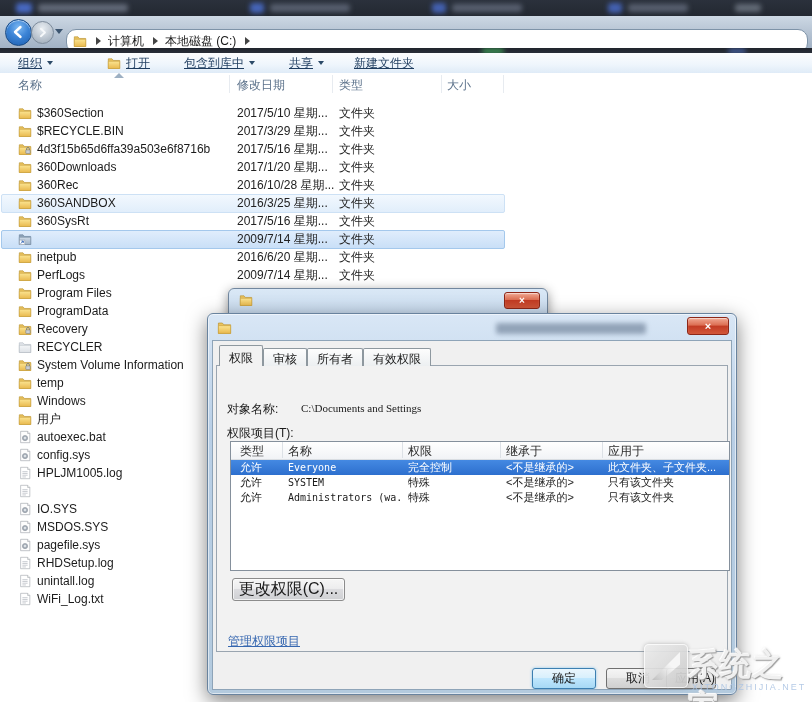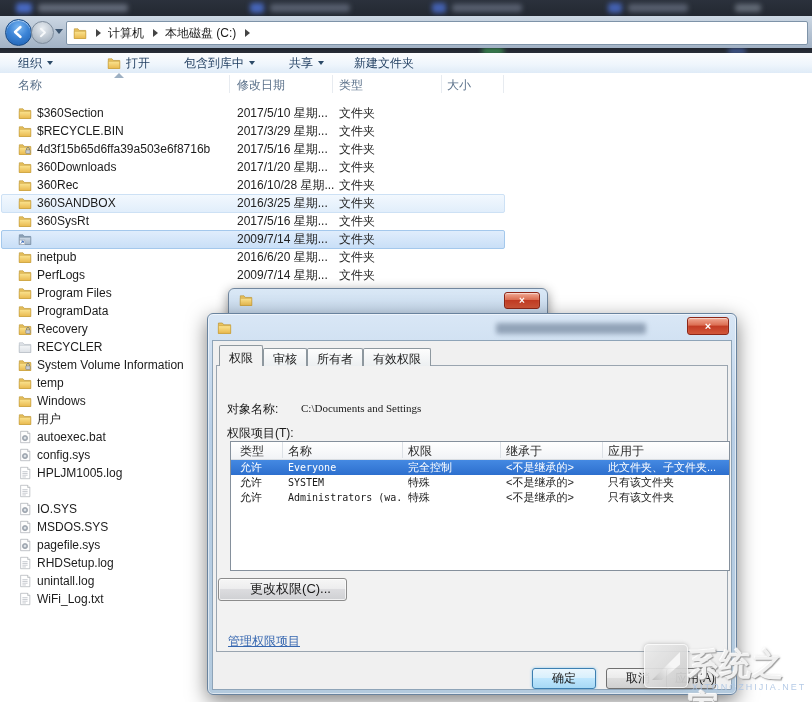--- a/index.html
+++ b/index.html
@@ -22,34 +22,34 @@
   .nav-btn{position:absolute;border-radius:50%;}
   .btn-back{left:5px;top:3px;width:25px;height:25px;
     background:radial-gradient(circle at 50% 30%,#7db8f2 0%,#3c84d6 45%,#1a5cae 100%);
     border:1px solid #174a86;box-shadow:inset 0 1px 1px rgba(255,255,255,.6);}
   .btn-fwd{left:31px;top:5px;width:21px;height:21px;
     background:radial-gradient(circle at 50% 30%,#e8edf2 0%,#b9c3ce 60%,#97a5b4 100%);
     border:1px solid #7e8c9c;}
   .btn-back svg,.btn-fwd svg{position:absolute;left:4px;top:4px;}
   .nav-caret{position:absolute;left:55px;top:13px;width:0;height:0;
     border-left:4px solid transparent;border-right:4px solid transparent;border-top:5px solid #3c5570;}
-  .addrbar{position:absolute;left:66px;top:5px;width:740px;height:22px;background:#fff;
-    border:1px solid #7e93a8;border-radius:2px;display:flex;align-items:center;}
+  .addrbar{position:absolute;left:66px;top:13px;width:740px;height:22px;background:#fff;
+    border:1px solid #7e93a8;border-radius:10px;display:flex;align-items:center;}
   .addr-icon{margin-left:6px;}
   .crumb{font-size:12px;color:#1a1a1a;margin-left:7px;}
   .crumb-sep{display:inline-block;width:0;height:0;border-top:4px solid transparent;
     border-bottom:4px solid transparent;border-left:5px solid #444;margin-left:9px;position:relative;top:0px;}
 
   
   .dark-strip{left:0;top:48px;width:812px;height:5px;background:linear-gradient(#20242c,#2a2f39);overflow:hidden;}
 
   
   .toolbar{left:0;top:53px;width:812px;height:20px;
     background:linear-gradient(#fcfdfe,#eef5fc 60%,#dfebf7);
-    border-bottom:1px solid #d4e0ec;display:flex;align-items:flex-end;font-size:12px;color:#1e3c5f;}
+    border-bottom:1px solid #d4e0ec;display:flex;align-items:flex-end;font-size:12px;color:#1e3c5f;text-decoration:underline;}
   .tb-item{display:flex;align-items:center;padding:0 6px;height:20px;cursor:default;}
   .tb-caret{width:0;height:0;border-left:3.5px solid transparent;border-right:3.5px solid transparent;
     border-top:4px solid #2c4a68;margin-left:5px;}
   .tb-sep{width:12px;}
 
   
   .colhead{left:0;top:73px;width:812px;height:23px;background:#fff;font-size:12px;color:#5b718a;}
   .colhead span{position:absolute;top:4px;}
   .ch-name{left:18px;} .ch-date{left:237px;} .ch-type{left:339px;} .ch-size{left:447px;}
   .ch-line{position:absolute;top:2px;height:18px;width:1px;background:#e7ebf0;}
@@ -112,24 +112,24 @@
   .pt-head{position:relative;height:17px;background:linear-gradient(#ffffff,#f1f3f6);
     border-bottom:1px solid #d9dde2;font-size:12px;color:#2b2b2b;}
   .pt-head span{position:absolute;top:1px;}
   .pt-line{position:absolute;top:0;height:16px;width:1px;background:#dde1e6;}
   .prow{position:relative;height:15px;line-height:15px;font-size:11px;color:#1a1a1a;white-space:nowrap;}
   .prow span{position:absolute;overflow:hidden;}
   .pc0{left:9px;width:44px;} .pc1{left:57px;width:116px;font-family:"DejaVu Sans Mono","Liberation Mono",monospace;font-size:10px;}
   .pc2{left:177px;width:94px;} .pc3{left:275px;width:98px;} .pc4{left:377px;width:119px;}
   .prow.sel{background:linear-gradient(#4489e2,#2d6fce);color:#fff;}
 
-  .change-btn{position:absolute;left:5px;top:237px;width:111px;height:21px;
+  .change-btn{position:absolute;left:19px;top:237px;width:111px;height:21px;
     background:linear-gradient(#f6f6f6,#ededee 45%,#dcdcdf 50%,#cfd0d3);
-    border:1px solid #8c8c8c;border-radius:3px;font-size:13px;text-align:center;line-height:19px;color:#1a1a1a;
-    box-shadow:inset 0 0 0 1px rgba(255,255,255,.7);padding-left:16px;}
+    border:1px solid #8c8c8c;border-radius:3px;font-size:16px;text-align:center;line-height:19px;color:#1a1a1a;
+    box-shadow:inset 0 0 0 1px rgba(255,255,255,.7);}
   .chk-row{position:absolute;left:19px;top:266px;display:flex;align-items:center;color:#4a4a4a;}
   .chk-box{width:13px;height:13px;background:#fcfcfc;border:1px solid #b0b5ba;margin-right:7px;box-sizing:border-box;}
   .manage-link{position:absolute;left:15px;top:292px;color:#3667b0;text-decoration:underline;}
 
   .btn{position:absolute;top:327px;width:64px;height:21px;box-sizing:border-box;
     background:linear-gradient(#f5f5f5,#ebebeb 45%,#dddddd 50%,#cfcfcf);
     border:1px solid #707070;border-radius:3px;font-size:12px;text-align:center;line-height:19px;color:#1a1a1a;}
   .btn-ok{left:319px;border:1px solid #3c7fb1;
     background:linear-gradient(#eaf6fd,#d9f0fc 45%,#bee6fd 50%,#a7d9f5);
     box-shadow:0 0 3px #8bc5ea;}

